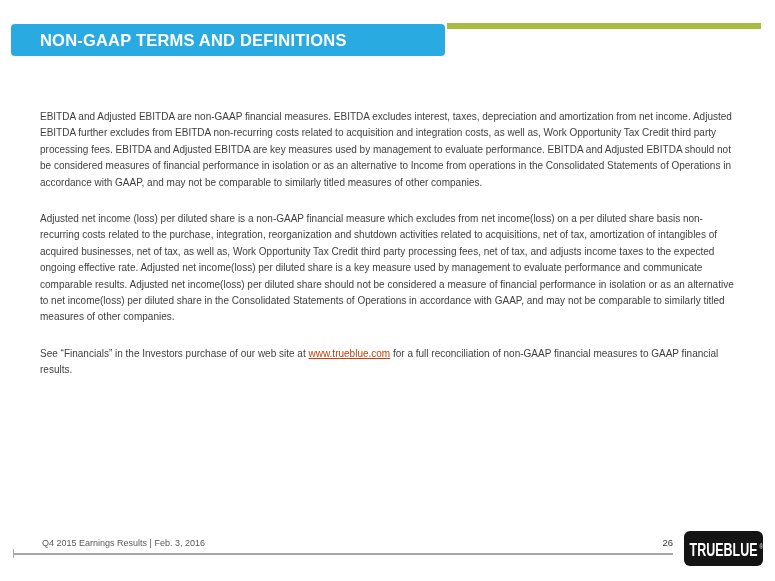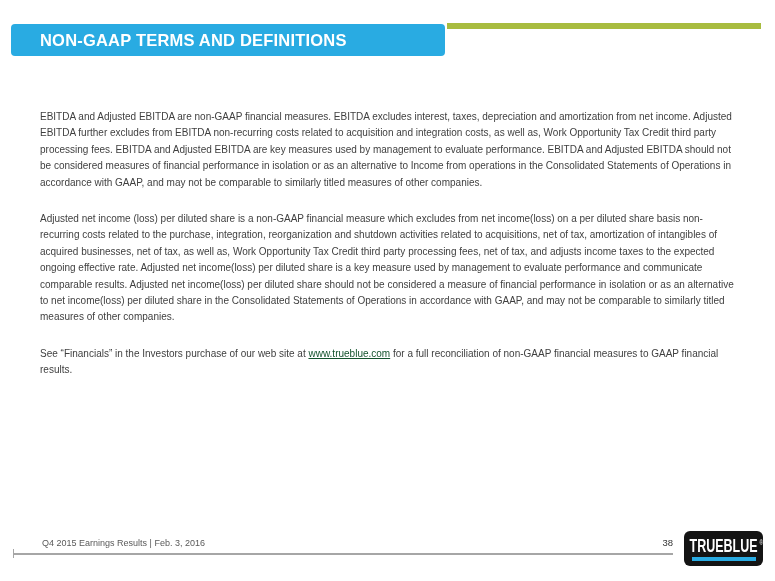--- a/index.html
+++ b/index.html
@@ -50,21 +50,21 @@
     left: 40px;
     top: 109px;
     width: 700px;
     color: #3F3F3F;
     font-size: 10px;
     line-height: 16.4px;
   }
   .body-text p { margin: 0 0 20px 0; }
   .body-text p:last-child { margin-bottom: 0; }
   .weblink {
-    color: #14532d;
+    color: #c2410c;
     text-decoration: underline;
     cursor: pointer;
   }
 
   
   .footer-rule {
     position: absolute;
     left: 13px;
     top: 553px;
     width: 660px;
@@ -101,21 +101,21 @@
   
   .logo {
     position: absolute;
     left: 684px;
     top: 531px;
     width: 79px;
     height: 35px;
     background: #141414;
     border-radius: 6px;
     display: flex;
-    flex-direction: column;
+    flex-direction: row;
     align-items: center;
     justify-content: center;
     box-sizing: border-box;
     padding-top: 2px;
   }
   .logo-text-row {
     position: relative;
     color: #ffffff;
     font-weight: bold;
     font-size: 16px;
@@ -154,20 +154,20 @@
     <p>EBITDA and Adjusted EBITDA are non-GAAP financial measures. EBITDA excludes interest, taxes, depreciation and amortization from net income. Adjusted EBITDA further excludes from EBITDA non-recurring costs related to acquisition and integration costs, as well as, Work Opportunity Tax Credit third party processing fees. EBITDA and Adjusted EBITDA are key measures used by management to evaluate performance. EBITDA and Adjusted EBITDA should not be considered measures of financial performance in isolation or as an alternative to Income from operations in the Consolidated Statements of Operations in accordance with GAAP, and may not be comparable to similarly titled measures of other companies.</p>
     <p>Adjusted net income (loss) per diluted share is a non-GAAP financial measure which excludes from net income(loss) on a per diluted share basis non-recurring costs related to the purchase, integration, reorganization and shutdown activities related to acquisitions, net of tax, amortization of intangibles of acquired businesses, net of tax, as well as, Work Opportunity Tax Credit third party processing fees, net of tax, and adjusts income taxes to the expected ongoing effective rate. Adjusted net income(loss) per diluted share is a key measure used by management to evaluate performance and communicate comparable results. Adjusted net income(loss) per diluted share should not be considered a measure of financial performance in isolation or as an alternative to net income(loss) per diluted share in the Consolidated Statements of Operations in accordance with GAAP, and may not be comparable to similarly titled measures of other companies.</p>
     <p><span>See “Financials” in the Investors purchase of our web site at </span><a class="weblink" href="www.trueblue.com">www.trueblue.com</a><span> for a full reconciliation of non-GAAP financial measures to GAAP financial results.</span></p>
   </div>
 
   <div class="footer-rule"></div>
   <div class="footer-rule-tick"></div>
 
   <div class="footer-text">Q4 2015 Earnings Results | Feb. 3, 2016</div>
 
-  <div class="page-number">38</div>
+  <div class="page-number">26</div>
 
   <div class="logo">
     <div class="logo-text-row"><span>TRUEBLUE</span><span class="logo-reg">®</span></div>
     <div class="logo-underline"></div>
   </div>
 
 </div>
 
 </body></html>

